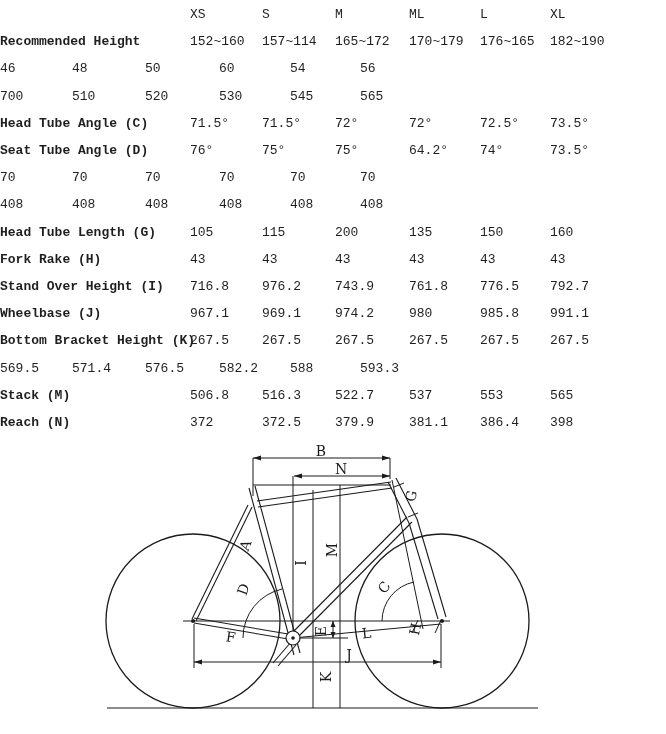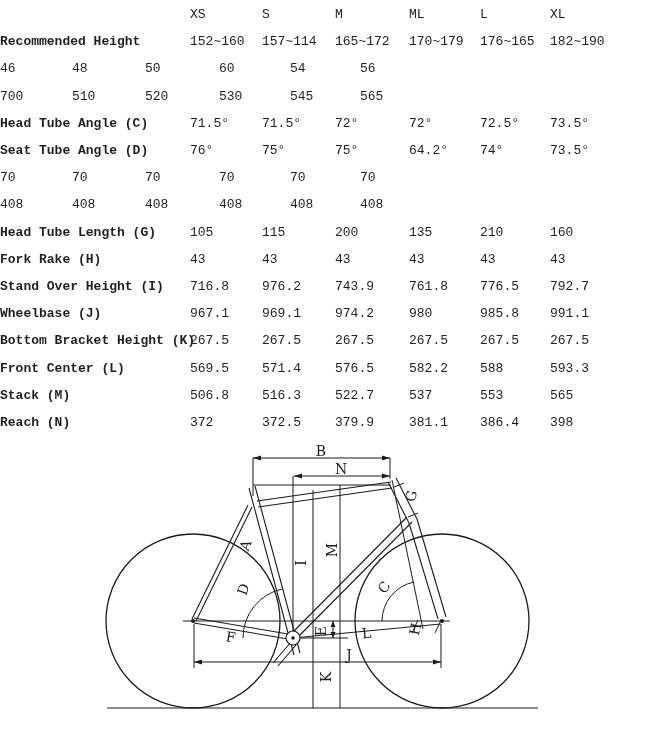--- a/index.html
+++ b/index.html
@@ -88,21 +88,21 @@
       <div class="c4">408</div>
       <div class="c5">408</div>
       <div class="c6">408</div>
     </div>
     <div class="trow">
       <div class="c0">Head Tube Length (G)</div>
       <div class="c1">105</div>
       <div class="c2">115</div>
       <div class="c3">200</div>
       <div class="c4">135</div>
-      <div class="c5">210</div>
+      <div class="c5">150</div>
       <div class="c6">160</div>
     </div>
     <div class="trow">
       <div class="c0">Fork Rake (H)</div>
       <div class="c1">43</div>
       <div class="c2">43</div>
       <div class="c3">43</div>
       <div class="c4">43</div>
       <div class="c5">43</div>
       <div class="c6">43</div>
@@ -128,21 +128,20 @@
     <div class="trow">
       <div class="c0">Bottom Bracket Height (K)</div>
       <div class="c1">267.5</div>
       <div class="c2">267.5</div>
       <div class="c3">267.5</div>
       <div class="c4">267.5</div>
       <div class="c5">267.5</div>
       <div class="c6">267.5</div>
     </div>
     <div class="trow">
-      <div class="c0">Front Center (L)</div>
       <div class="c1">569.5</div>
       <div class="c2">571.4</div>
       <div class="c3">576.5</div>
       <div class="c4">582.2</div>
       <div class="c5">588</div>
       <div class="c6">593.3</div>
     </div>
     <div class="trow">
       <div class="c0">Stack (M)</div>
       <div class="c1">506.8</div>

